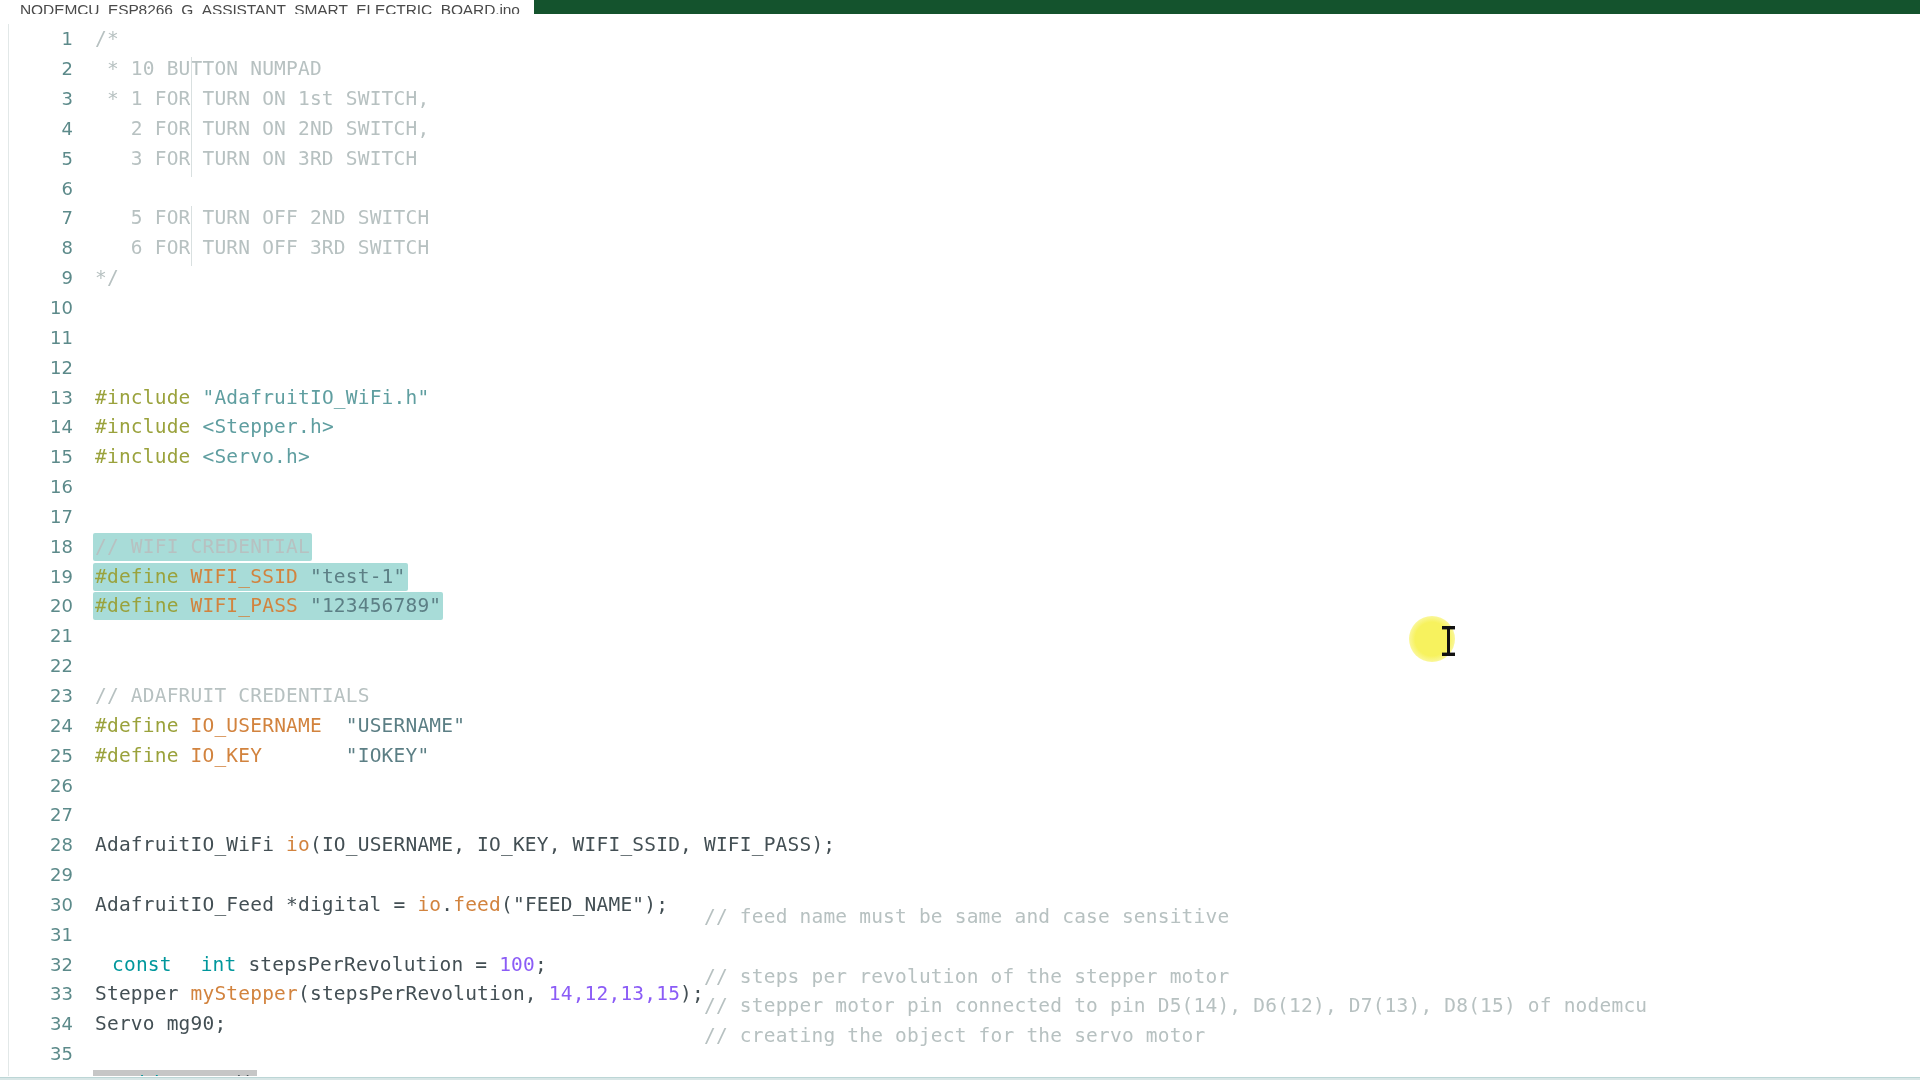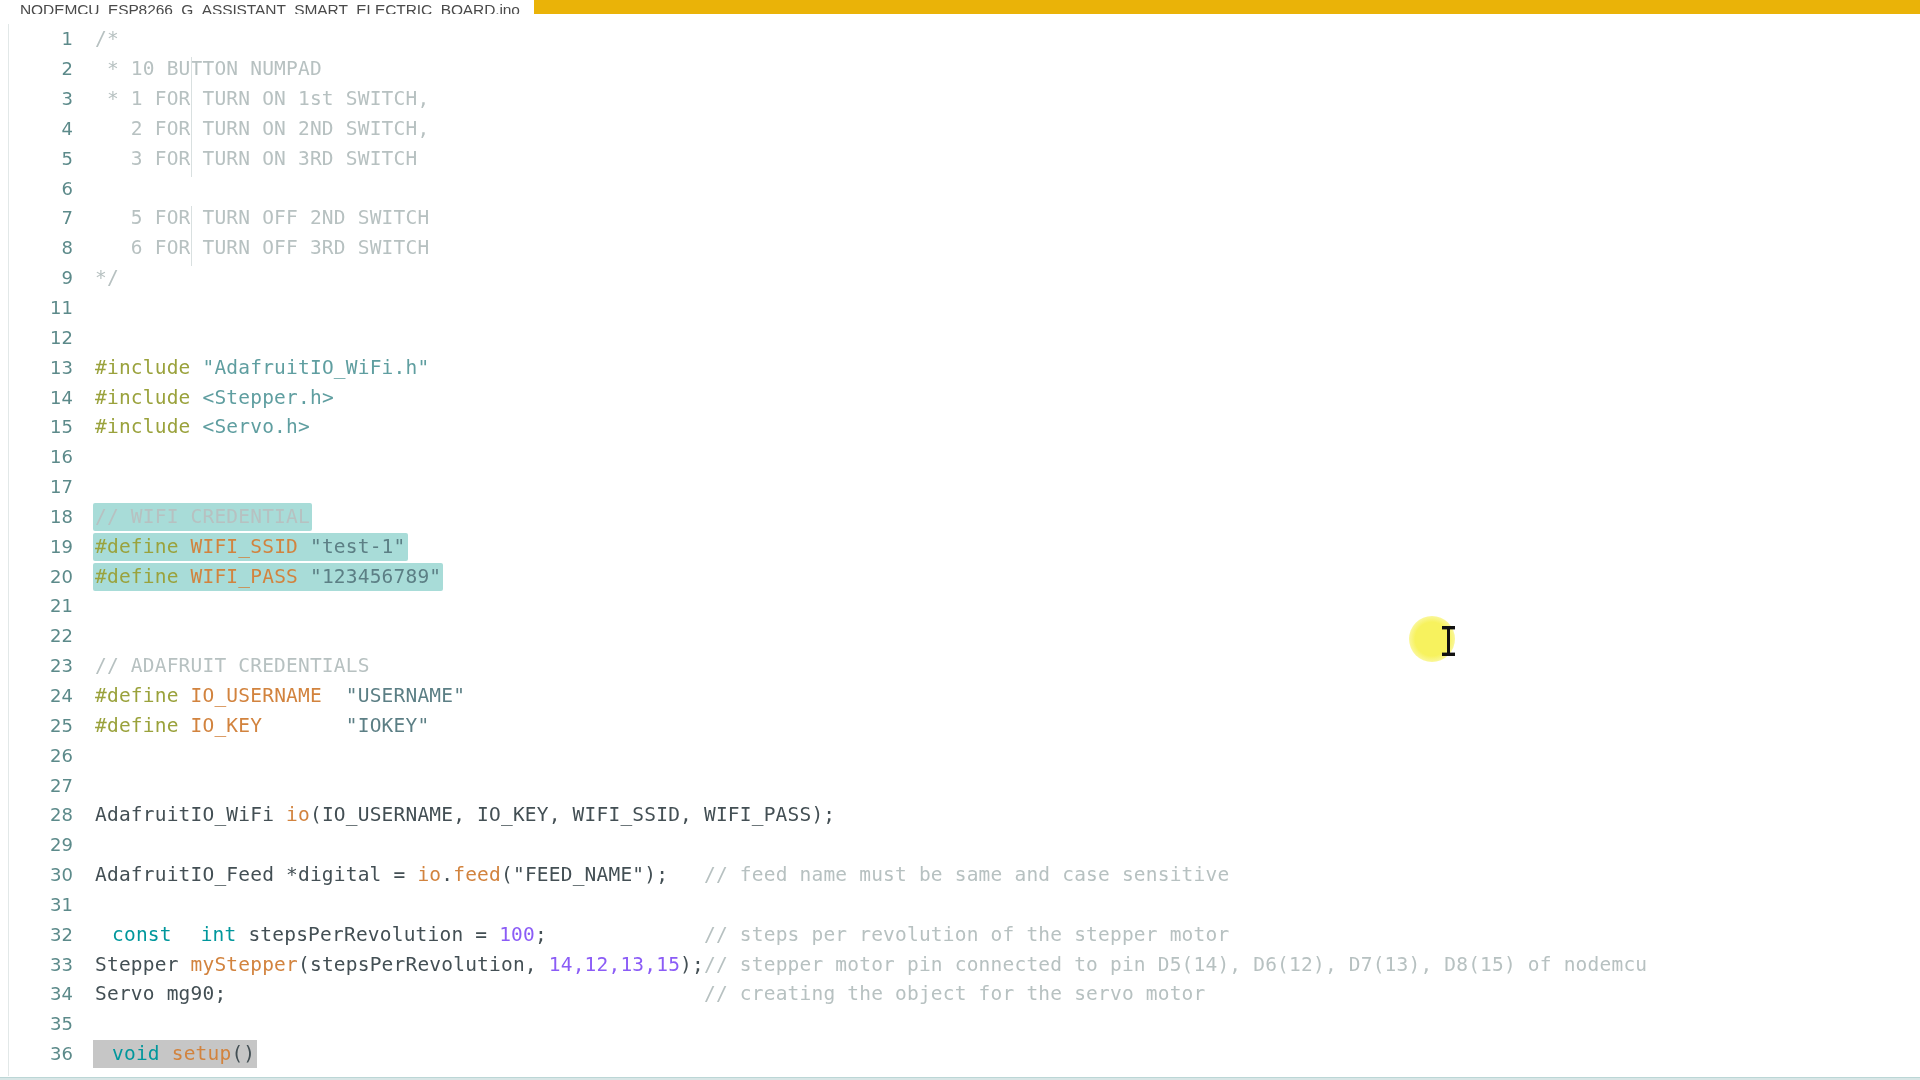--- a/index.html
+++ b/index.html
@@ -10,21 +10,21 @@
     overflow: hidden;
     background: #ffffff;
     font-family: "DejaVu Sans Mono", "Liberation Mono", monospace;
   }
 
   
   #tabbar {
     position: absolute;
     top: 0; left: 0;
     width: 1920px; height: 14px;
-    background: #eab308;
+    background: #14532d;
     overflow: hidden;
   }
   #tabbar .tabstrip-left {
     position: absolute; left: 0; top: 0;
     width: 8px; height: 24px;
     background: #ffffff;
   }
   .tab {
     position: absolute;
     top: -9px; left: 8px;
@@ -116,21 +116,21 @@
     -webkit-box-decoration-break: clone;
   }
   
   .occ {
     background: #c6c6c6;
     padding: 2px 2px 3px 2px;
     margin: 0 -2px;
   }
 
   
-  .tcol { position: absolute; left: 619px; top: 0; }
+  .tcol { position: absolute; left: 619px; top: 12px; }
 
   
   #click-glow {
     position: absolute;
     left: 1409px; top: 592px;
     width: 46px; height: 46px;
     border-radius: 50%;
     background: radial-gradient(circle, #f7f25e 0%, #f7f25e 52%, rgba(247,242,94,0.55) 74%, rgba(247,242,94,0) 100%);
     pointer-events: none;
   }
@@ -205,20 +205,24 @@
   <div class="codeline">
     <span class="gutter">8</span>
     <span class="code"><span class="guide"></span>   <span class="t-comment">6 FOR TURN OFF 3RD SWITCH</span></span>
   </div>
 
   <div class="codeline">
     <span class="gutter">9</span>
     <span class="code"><span class="t-comment">*/</span></span>
   </div>
 
+  <div class="codeline">
+    <span class="gutter">10</span>
+    <span class="code"></span>
+  </div>
 
   <div class="codeline">
     <span class="gutter">11</span>
     <span class="code"></span>
   </div>
 
   <div class="codeline">
     <span class="gutter">12</span>
     <span class="code"></span>
   </div>

